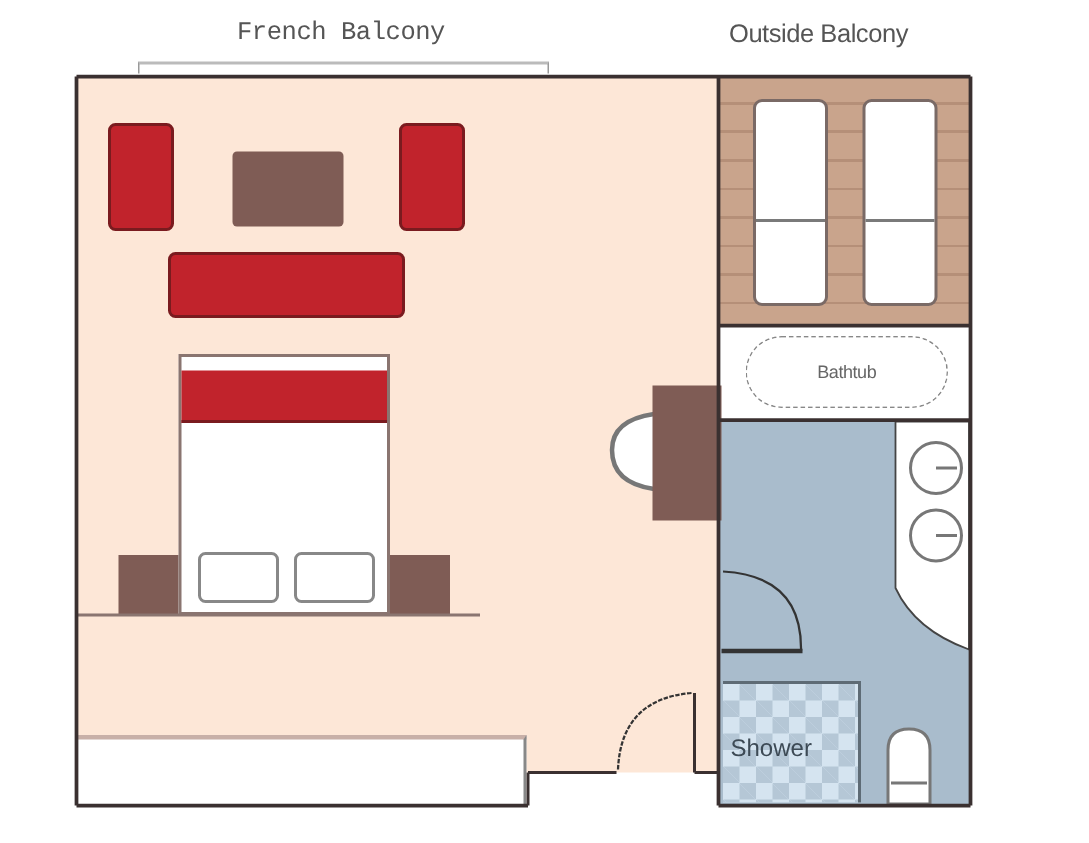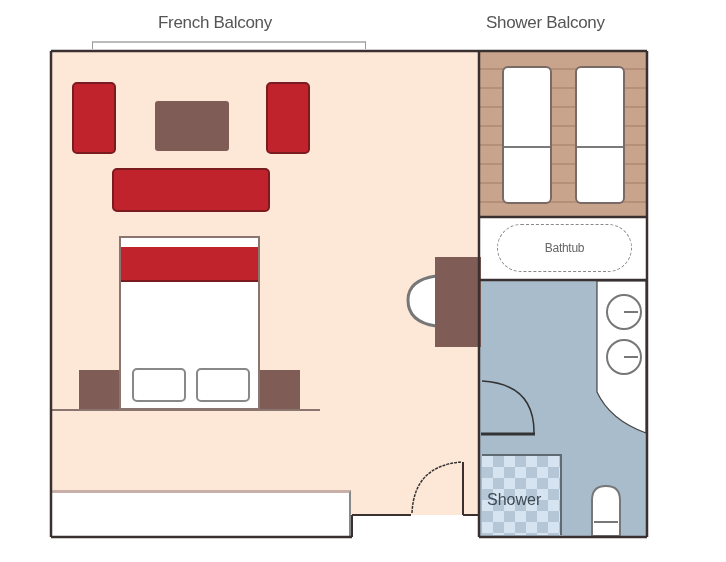--- a/index.html
+++ b/index.html
@@ -8,22 +8,22 @@
   .label{color:#555;font-size:17px;letter-spacing:-0.3px;}
   .room-main{left:52px;top:51px;width:428px;height:486px;background:#fde7d7;}
   .chair{background:#c1232c;border:2px solid #7a1b1f;border-radius:5px;box-sizing:border-box;}
   .table{background:#7f5c55;border-radius:3px;}
   .nightstand{background:#7f5c55;}
   svg{position:absolute;left:0;top:0;}
 </style>
 </head>
 <body>
 
-<div class="abs label" style="left:158px;top:13px;">French Balcony</div>
-<div class="abs label" style="left:486px;top:13px;">Shower Balcony</div>
+<div class="abs label" style="left:158px;top:13px;font-family:Liberation Mono, monospace;">French Balcony</div>
+<div class="abs label" style="left:486px;top:13px;">Outside Balcony</div>
 
 <div class="abs" style="left:92px;top:41px;width:274px;height:8px;border-top:2px solid #bbb;border-left:1px solid #999;border-right:1px solid #999;box-sizing:border-box;"></div>
 
 <div class="abs room-main"></div>
 
 <div class="abs" style="left:480px;top:51px;width:166px;height:166px;background:repeating-linear-gradient(to bottom,#c9a48c 0 17px,#b58f78 17px 19px);"></div>
 <div class="abs" style="left:502px;top:66px;width:50px;height:138px;background:#fff;border:2px solid #7a6a66;border-radius:6px;box-sizing:border-box;">
   <div style="position:absolute;left:0;right:0;top:78px;height:2px;background:#7a7a7a;"></div>
 </div>
 <div class="abs" style="left:575px;top:66px;width:50px;height:138px;background:#fff;border:2px solid #7a6a66;border-radius:6px;box-sizing:border-box;">
@@ -49,21 +49,21 @@
 
   <path d="M482 381 Q535 384 534 434" fill="none" stroke="#333" stroke-width="1.5"></path>
   <line x1="481" y1="434" x2="535" y2="434" stroke="#333" stroke-width="3"></line>
 
   <g fill="#fff" stroke="#777" stroke-width="2">
     <path d="M592 536 L592 500 Q592 486 606 486 Q620 486 620 500 L620 536 Z"></path>
     <line x1="594" y1="522" x2="618" y2="522"></line>
   </g>
 </svg>
 
-<div class="abs" style="left:482px;top:454px;width:80px;height:81px;border-top:2px solid #5e6b75;border-right:2px solid #5e6b75;box-sizing:border-box;
+<div class="abs" style="left:482px;top:454px;width:92px;height:81px;border-top:2px solid #5e6b75;border-right:2px solid #5e6b75;box-sizing:border-box;
   background-color:#d5e4f0;
   background-image:linear-gradient(45deg,#b5c7d6 25%,transparent 25%,transparent 75%,#b5c7d6 75%),linear-gradient(45deg,#b5c7d6 25%,transparent 25%,transparent 75%,#b5c7d6 75%);
   background-size:22px 22px;background-position:0 0,11px 11px;">
   <span style="position:absolute;left:5px;top:35px;font-size:16px;color:#3d4a55;">Shower</span>
 </div>
 
 <div class="abs chair" style="left:72px;top:82px;width:44px;height:72px;"></div>
 <div class="abs table" style="left:155px;top:101px;width:74px;height:50px;"></div>
 <div class="abs chair" style="left:266px;top:82px;width:44px;height:72px;"></div>
 <div class="abs chair" style="left:112px;top:168px;width:158px;height:44px;"></div>

